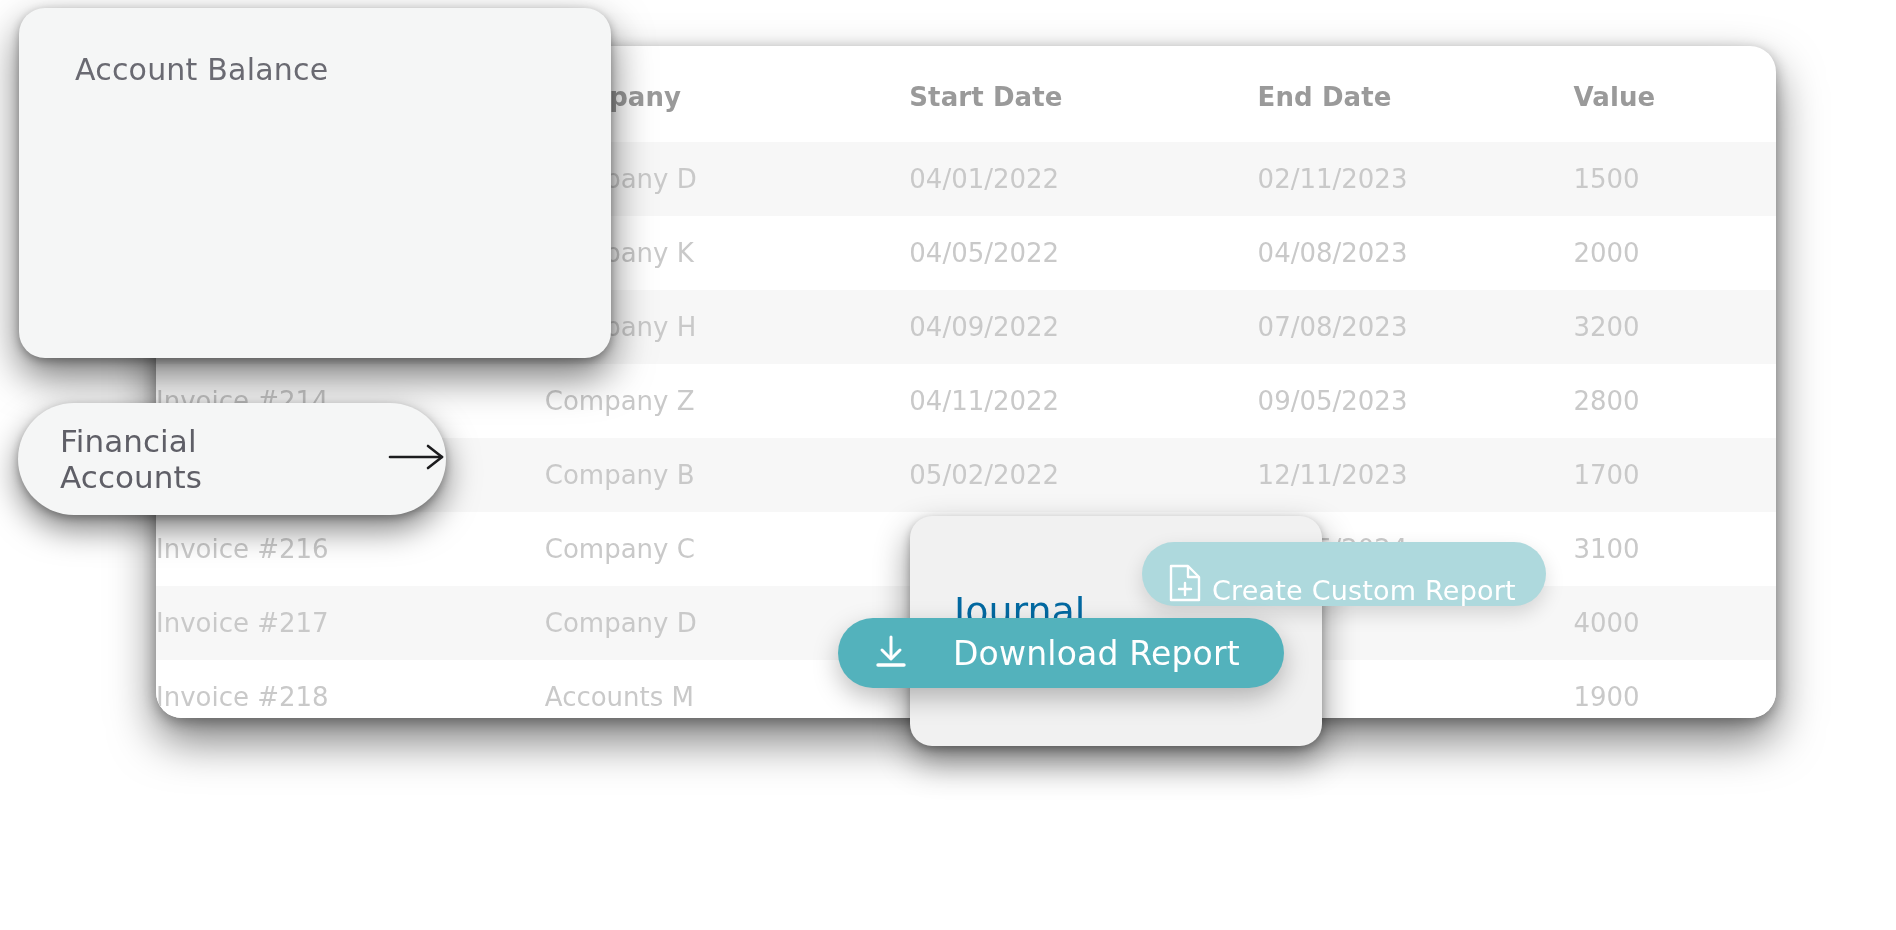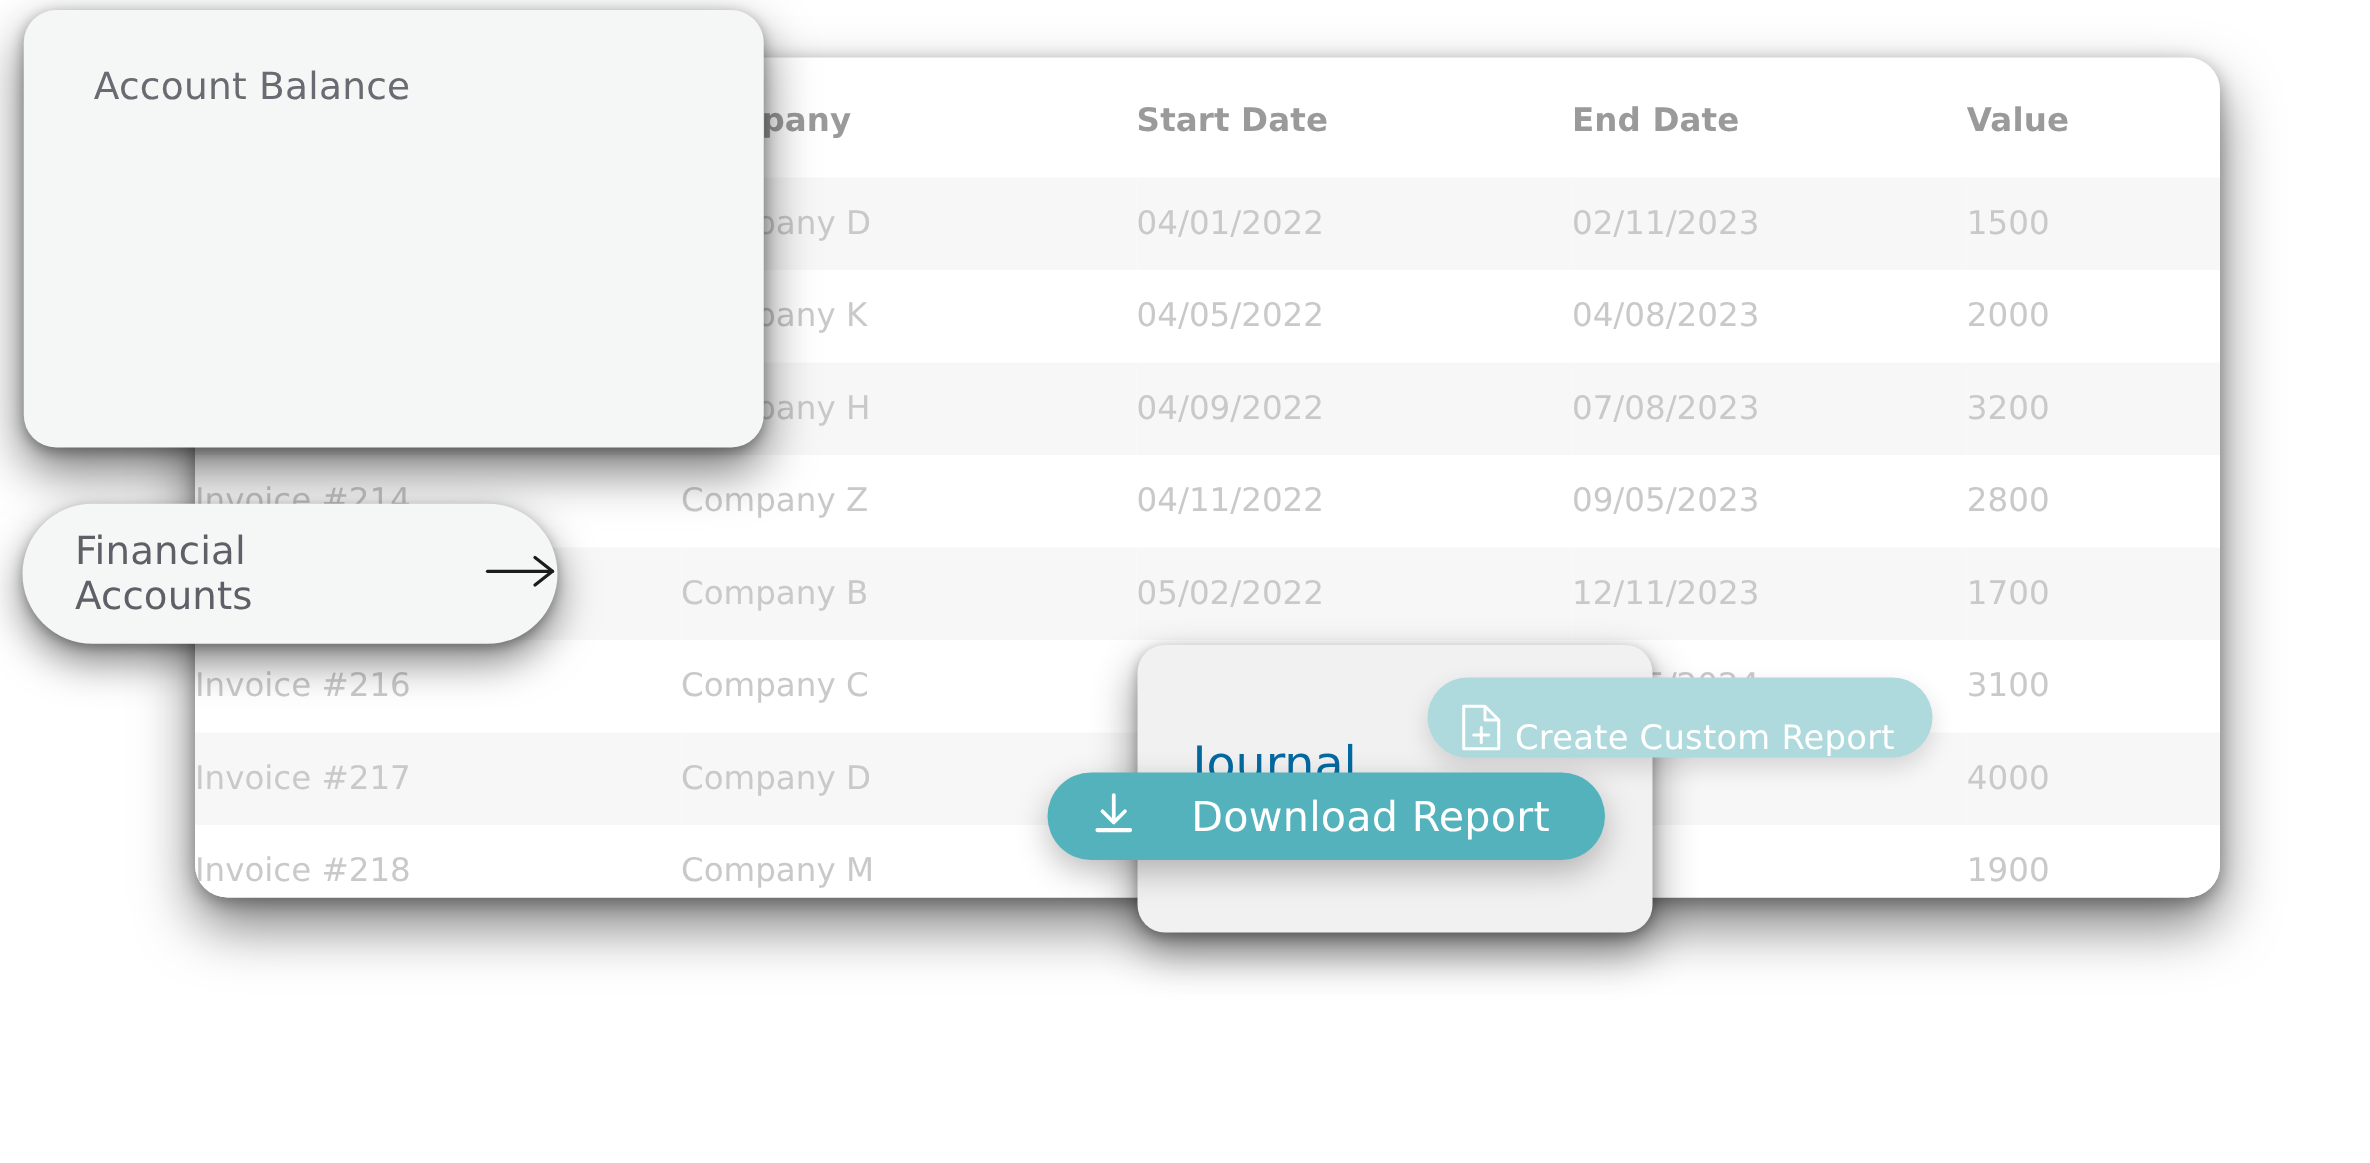--- a/index.html
+++ b/index.html
@@ -187,21 +187,21 @@
         </tr>
         <tr>
           <td class="pad-l">Invoice #217</td>
           <td>Company D</td>
           <td>07/11/2023</td>
           <td></td>
           <td>4000</td>
         </tr>
         <tr>
           <td class="pad-l">Invoice #218</td>
-          <td>Company M</td>
+          <td>Accounts M</td>
           <td>11/15/2023</td>
           <td></td>
           <td>1900</td>
         </tr>
       </tbody>
     </table>
   </div>
 
   <div class="journal-card">
     <div class="journal-title">Journal</div>

